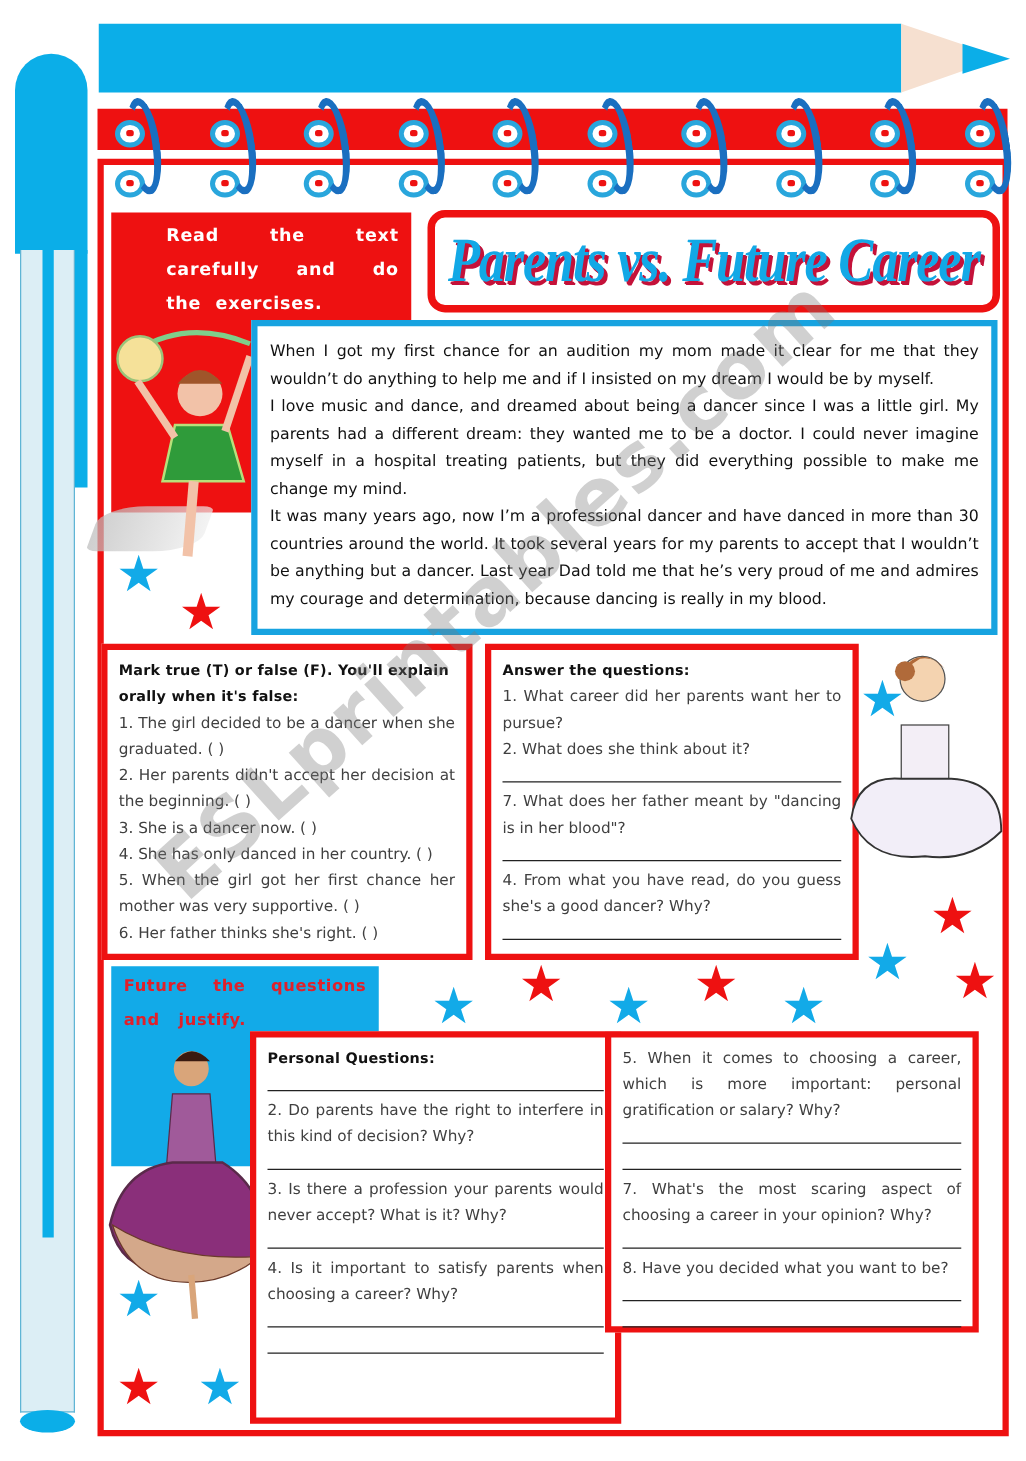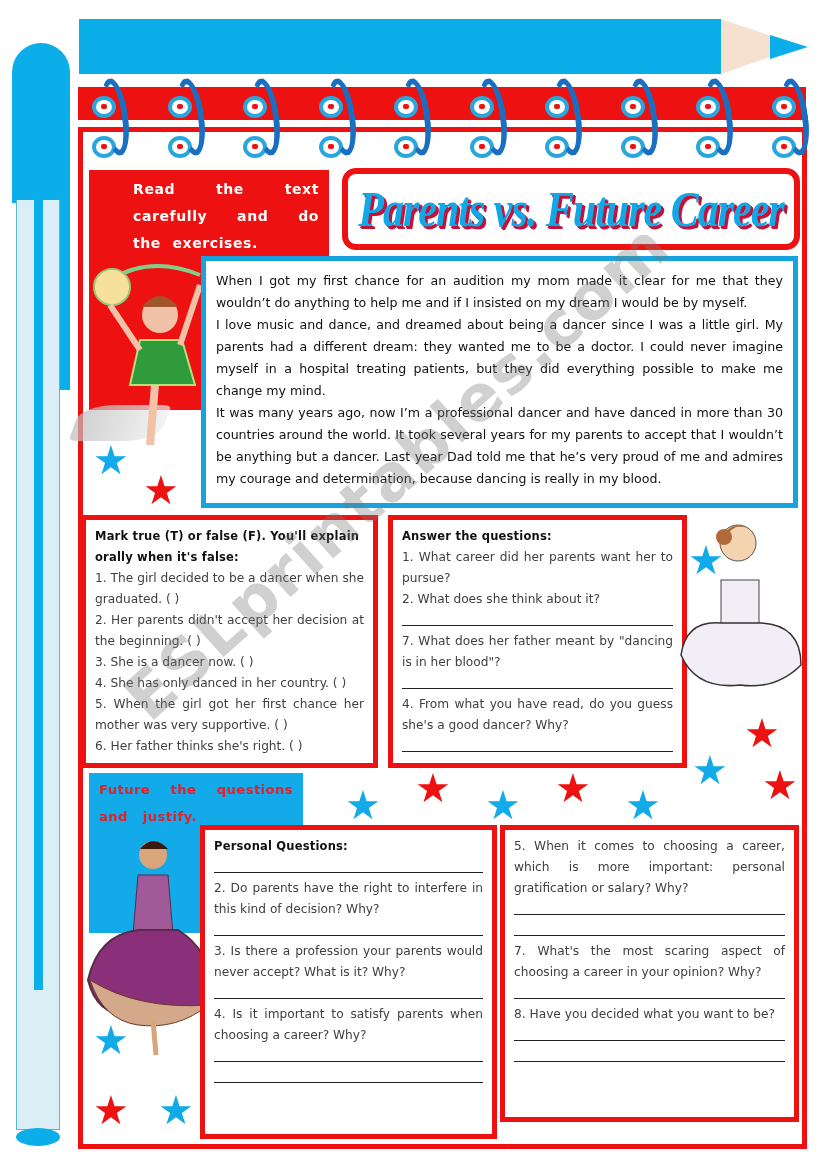--- a/index.html
+++ b/index.html
@@ -48,21 +48,21 @@
   .img-flamenco { left: 78px; top: 815px; width: 135px; height: 250px; }
   .shadow { left: 75px; top: 405px; width: 90px; height: 36px; background: linear-gradient(90deg, #bbb, #eee); border-radius: 40% 10% 40% 10%; transform: skewX(-20deg); opacity: 0.7; }
 
   
   .box { position: absolute; border: 5px solid #ee1111; background: #fff; padding: 6px 9px; }
   .box .h { font-weight: bold; font-size: 11.5px; line-height: 21px; color: #111; letter-spacing: 0.2px; }
   .box .q { font-size: 12.2px; line-height: 21px; color: #404040; text-align: justify; }
   .tf-box { left: 81px; top: 515px; width: 297px; height: 253px; }
   .aq-box { left: 388px; top: 515px; width: 299px; height: 253px; }
   .pq-box { left: 200px; top: 825px; width: 297px; height: 314px; }
-  .pq2-box { left: 500px; top: 825px; width: 299px; height: 297px; }
+  .pq2-box { left: 484px; top: 825px; width: 299px; height: 241px; }
   .line { display: block; border-bottom: 1px solid #222; height: 16px; margin-bottom: 5px; }
 
   
   .justify { left: 89px; top: 773px; width: 214px; height: 160px; background: #12aae8; padding: 3px 10px; }
   .justify-text { color: #e0202a; font-weight: bold; font-size: 13px; line-height: 27px; text-align: justify; word-spacing: 10px; letter-spacing: 0.5px; }
 
   
   .star { position: absolute; font-size: 40px; line-height: 1; }
   .star.red { color: #ee1111; }
   .star.blue { color: #12aae8; }

